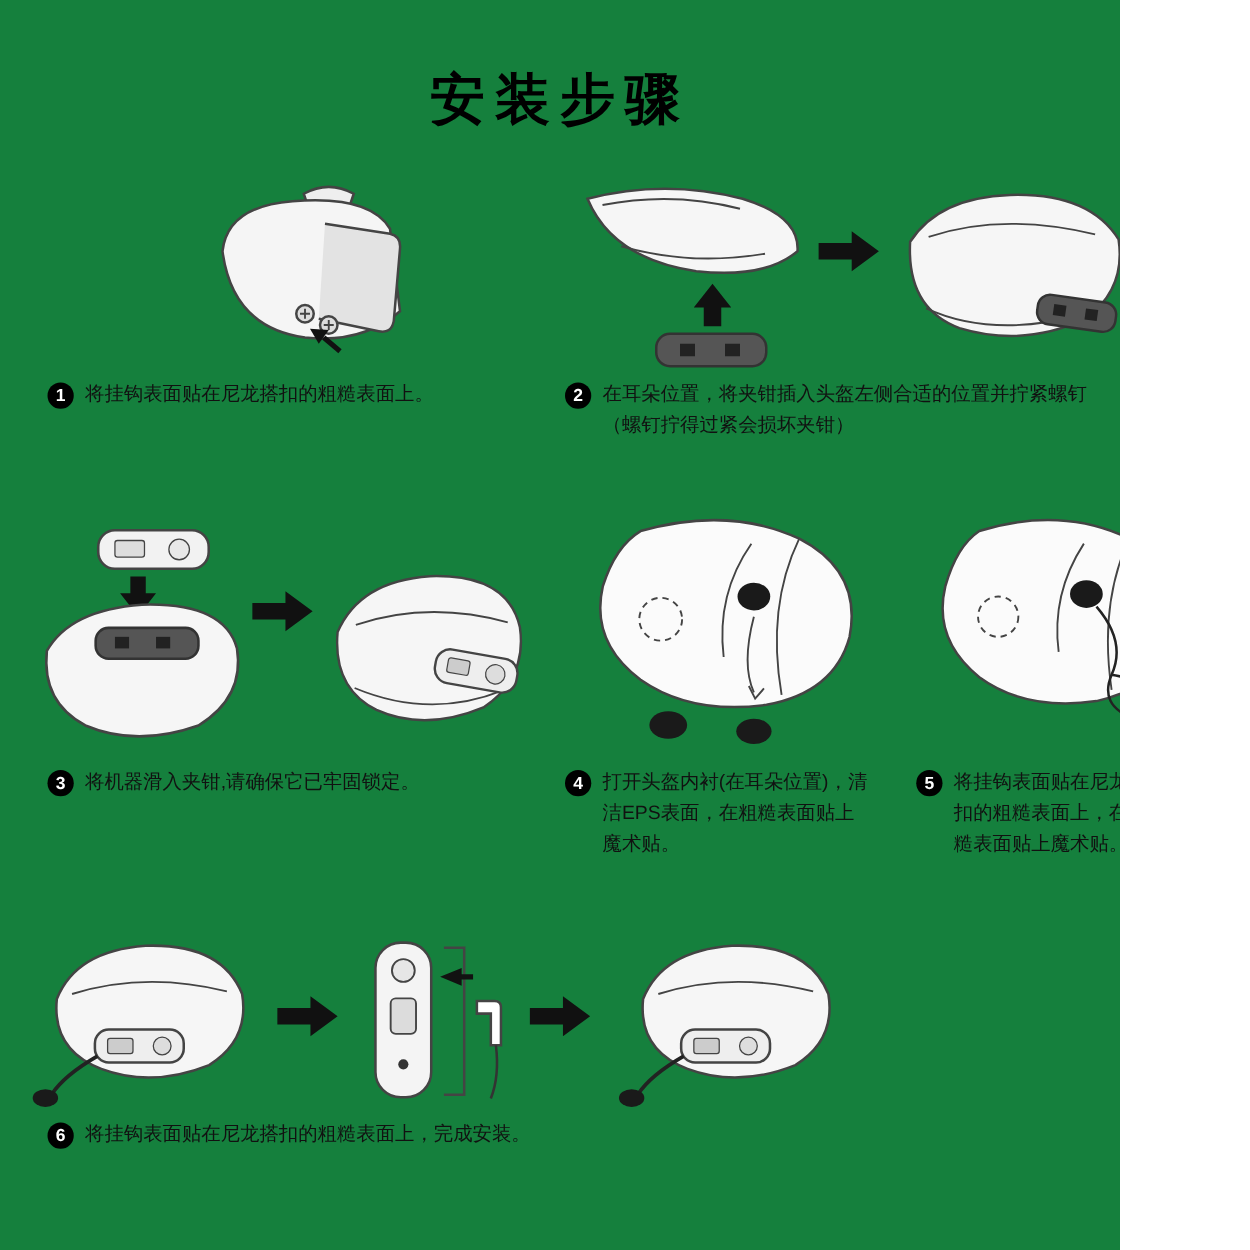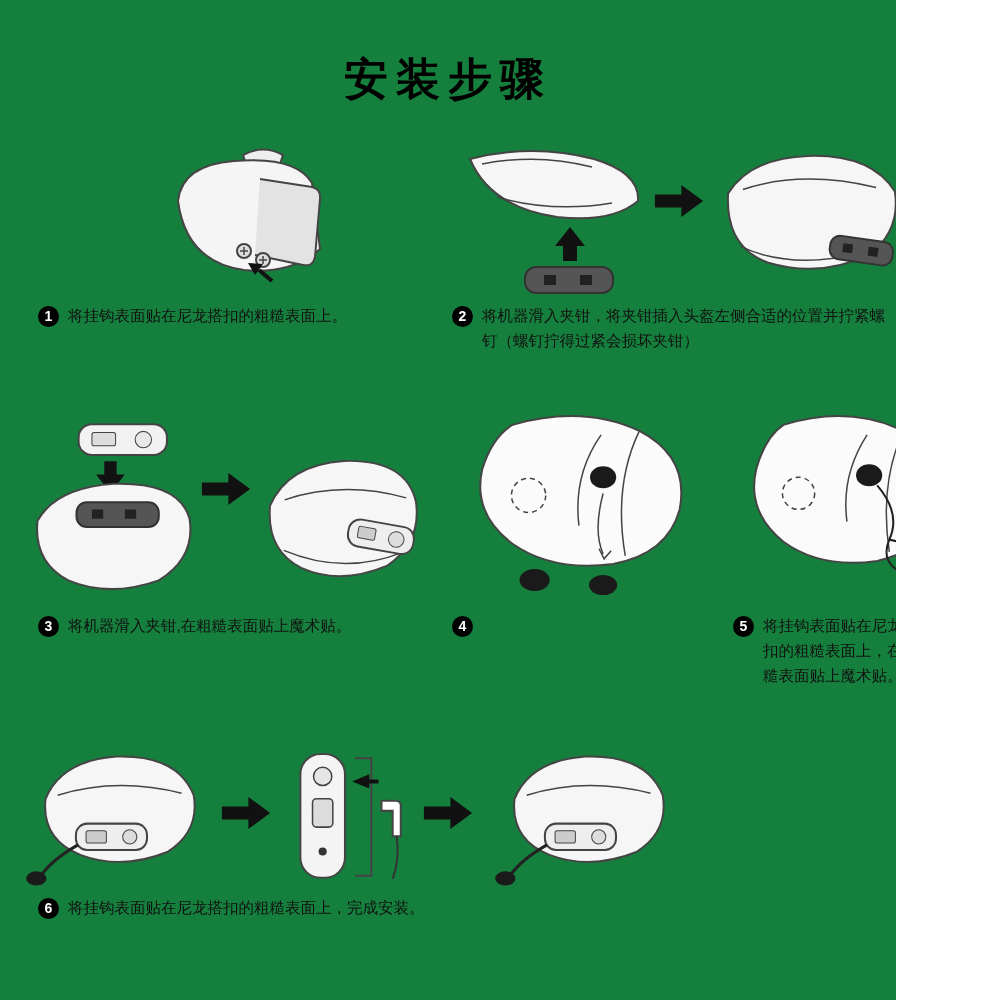--- a/index.html
+++ b/index.html
@@ -186,30 +186,31 @@
     </svg>
   </div>
 
   <div class="caption" style="left:38px;top:304px;width:410px">
     <span class="badge">1</span>
     <span class="cap-text">将挂钩表面贴在尼龙搭扣的粗糙表面上。</span>
   </div>
 
   <div class="caption" style="left:452px;top:304px;width:444px">
     <span class="badge">2</span>
-    <span class="cap-text">将机器滑入夹钳，将夹钳插入头盔左侧合适的位置并拧紧螺钉（螺钉拧得过紧会损坏夹钳）</span>
+    <span class="cap-text">在耳朵位置，将夹钳插入头盔左侧合适的位置并拧紧螺钉（螺钉拧得过紧会损坏夹钳）</span>
   </div>
 
   <div class="caption" style="left:38px;top:614px;width:410px">
     <span class="badge">3</span>
-    <span class="cap-text">将机器滑入夹钳,在粗糙表面贴上魔术贴。</span>
+    <span class="cap-text">将机器滑入夹钳,请确保它已牢固锁定。</span>
   </div>
 
   <div class="caption" style="left:452px;top:614px;width:246px">
     <span class="badge">4</span>
+    <span class="cap-text">打开头盔内衬(在耳朵位置)，清洁EPS表面，在粗糙表面贴上魔术贴。</span>
   </div>
 
   <div class="caption" style="left:733px;top:614px;width:198px">
     <span class="badge">5</span>
     <span class="cap-text">将挂钩表面贴在尼龙搭扣的粗糙表面上，在粗糙表面贴上魔术贴。</span>
   </div>
 
   <div class="caption" style="left:38px;top:896px;width:520px">
     <span class="badge">6</span>
     <span class="cap-text">将挂钩表面贴在尼龙搭扣的粗糙表面上，完成安装。</span>

